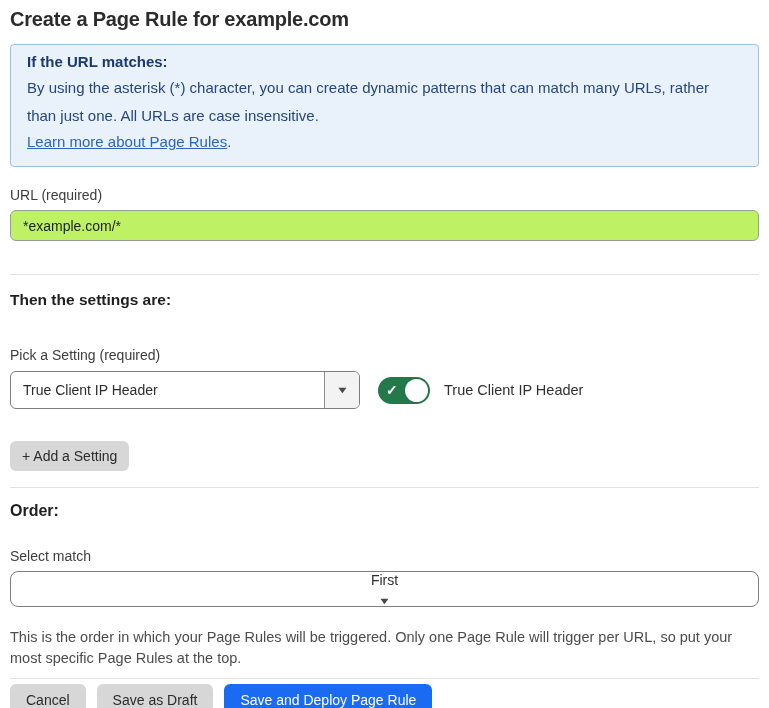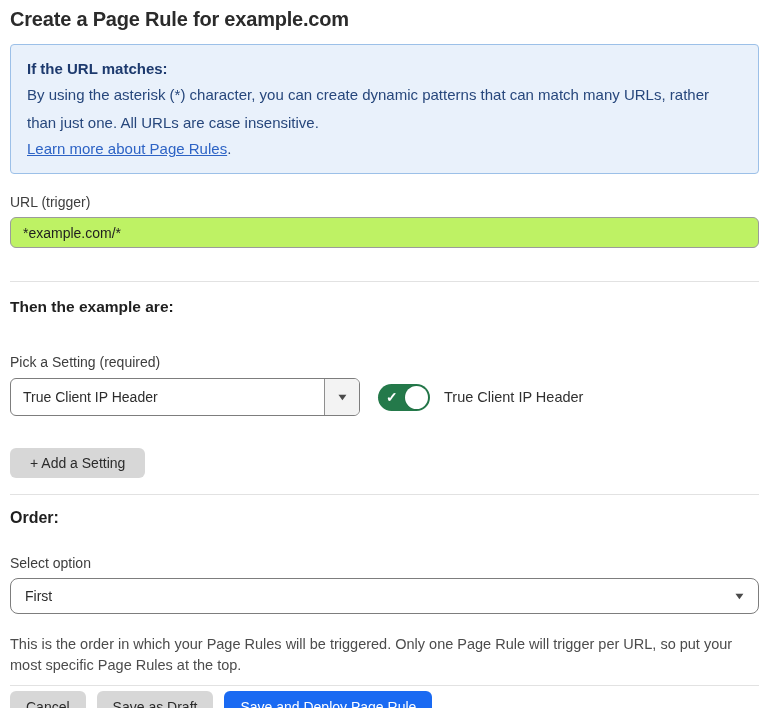--- a/index.html
+++ b/index.html
@@ -15,21 +15,21 @@
 
   .page-title {
     font-size: 20px; font-weight: 700; color: #2b2b2b;
     margin: 0 0 13px; letter-spacing: -0.2px;
   }
 
   .info-box {
     background: #e9f1fb;
     border: 1px solid #9cc0e8;
     border-radius: 4px;
-    padding: 12px 16px 12px;
+    padding: 5px 16px 12px;
   }
   .info-heading { font-size: 15px; font-weight: 700; color: #1d3a6e; line-height: 24px; }
   .info-body { font-size: 15px; color: #27477c; line-height: 28px; }
   .info-link-line { font-size: 15px; color: #27477c; line-height: 24px; }
   .info-link { color: #2d63c5; text-decoration: underline; cursor: pointer; }
 
   .field-label {
     display: block; font-size: 14px; color: #3d3d3d;
     margin-top: 20px; margin-bottom: 7px;
   }
@@ -84,36 +84,37 @@
     position: absolute; right: 2px; top: 2px;
     width: 23px; height: 23px; background: #ffffff; border-radius: 50%;
     box-shadow: 0 0 0 1px rgba(0,0,0,0.06);
   }
   .toggle-label { margin-left: 14px; font-size: 14.5px; color: #303030; }
 
   .add-setting-btn {
     margin-top: 32px;
     background: #d7d7d7; color: #2b2b2b;
     border: none; border-radius: 6px;
-    height: 30px; padding: 0 20px;
+    height: 30px; padding: 0 12px;
     font-size: 14px; font-family: inherit;
     cursor: pointer;
   }
 
   .order-heading { margin-top: 14px; font-size: 16px; }
   .order-label { margin-top: 28px; margin-bottom: 7px; }
   .order-select {
     width: 100%; height: 36px;
     background: #ffffff;
     border: 1px solid #7d7d7d;
     border-radius: 8px;
     display: flex; align-items: center; justify-content: space-between;
     padding: 0 14px;
     font-size: 14px; color: #2c2c2c;
     cursor: pointer;
+    flex-direction: column;
   }
   .order-desc { font-size: 14.5px; color: #4c4c4c; line-height: 21px; margin: 20px 0 0; }
 
   .footer { display: flex; gap: 11px; margin-top: 5px; }
   .btn {
     height: 31px; padding: 0 16px;
     border: none; border-radius: 6px;
     font-size: 14px; font-family: inherit;
     cursor: pointer;
   }
@@ -126,26 +127,26 @@
 <div class="container">
 
   <h1 class="page-title">Create a Page Rule for example.com</h1>
 
   <div class="info-box">
     <div class="info-heading">If the URL matches:</div>
     <div class="info-body">By using the asterisk (*) character, you can create dynamic patterns that can match many URLs, rather than just one. All URLs are case insensitive.</div>
     <div class="info-link-line"><a class="info-link">Learn more about Page Rules</a><span>.</span></div>
   </div>
 
-  <label class="field-label">URL (trigger)</label>
+  <label class="field-label">URL (required)</label>
   <input class="url-input" type="text" value="*example.com/*" style="">
 
   <hr class="divider divider-1">
 
-  <div class="section-heading">Then the example are:</div>
+  <div class="section-heading">Then the settings are:</div>
 
   <label class="field-label picker-label">Pick a Setting (required)</label>
 
   <div class="setting-row">
     <div class="custom-select">
       <div class="select-value">True Client IP Header</div>
       <div class="select-arrow-box">
         <span class="arrow-glyph">▼</span>
       </div>
     </div>
@@ -156,21 +157,21 @@
     </div>
     <span class="toggle-label">True Client IP Header</span>
   </div>
 
   <button class="add-setting-btn">+ Add a Setting</button>
 
   <hr class="divider divider-2">
 
   <div class="section-heading order-heading">Order:</div>
 
-  <label class="field-label order-label">Select option</label>
+  <label class="field-label order-label">Select match</label>
 
   <div class="order-select">
     <span>First</span>
     <span class="arrow-glyph">▼</span>
   </div>
 
   <p class="order-desc">This is the order in which your Page Rules will be triggered. Only one Page Rule will trigger per URL, so put your most specific Page Rules at the top.</p>
 
   <hr class="divider divider-3">
 

